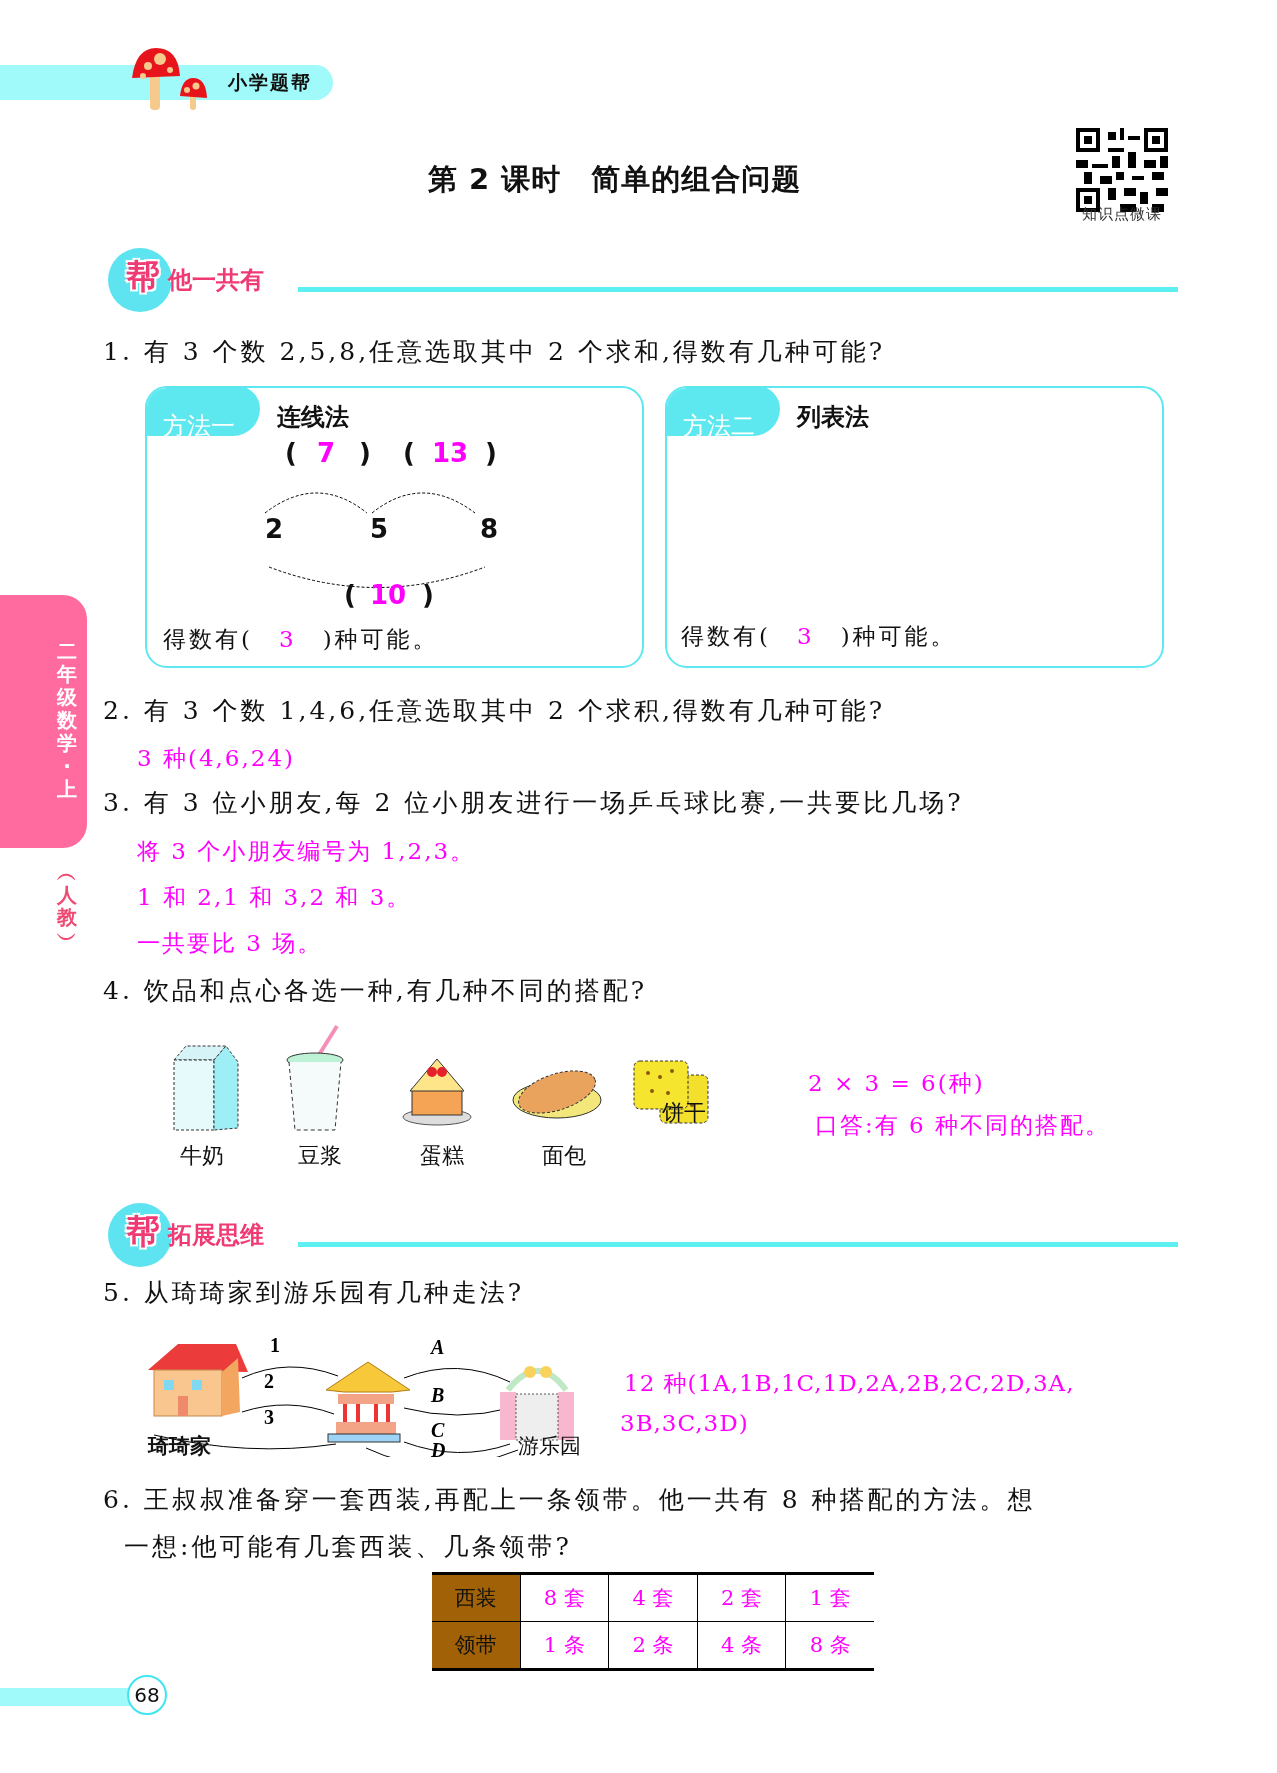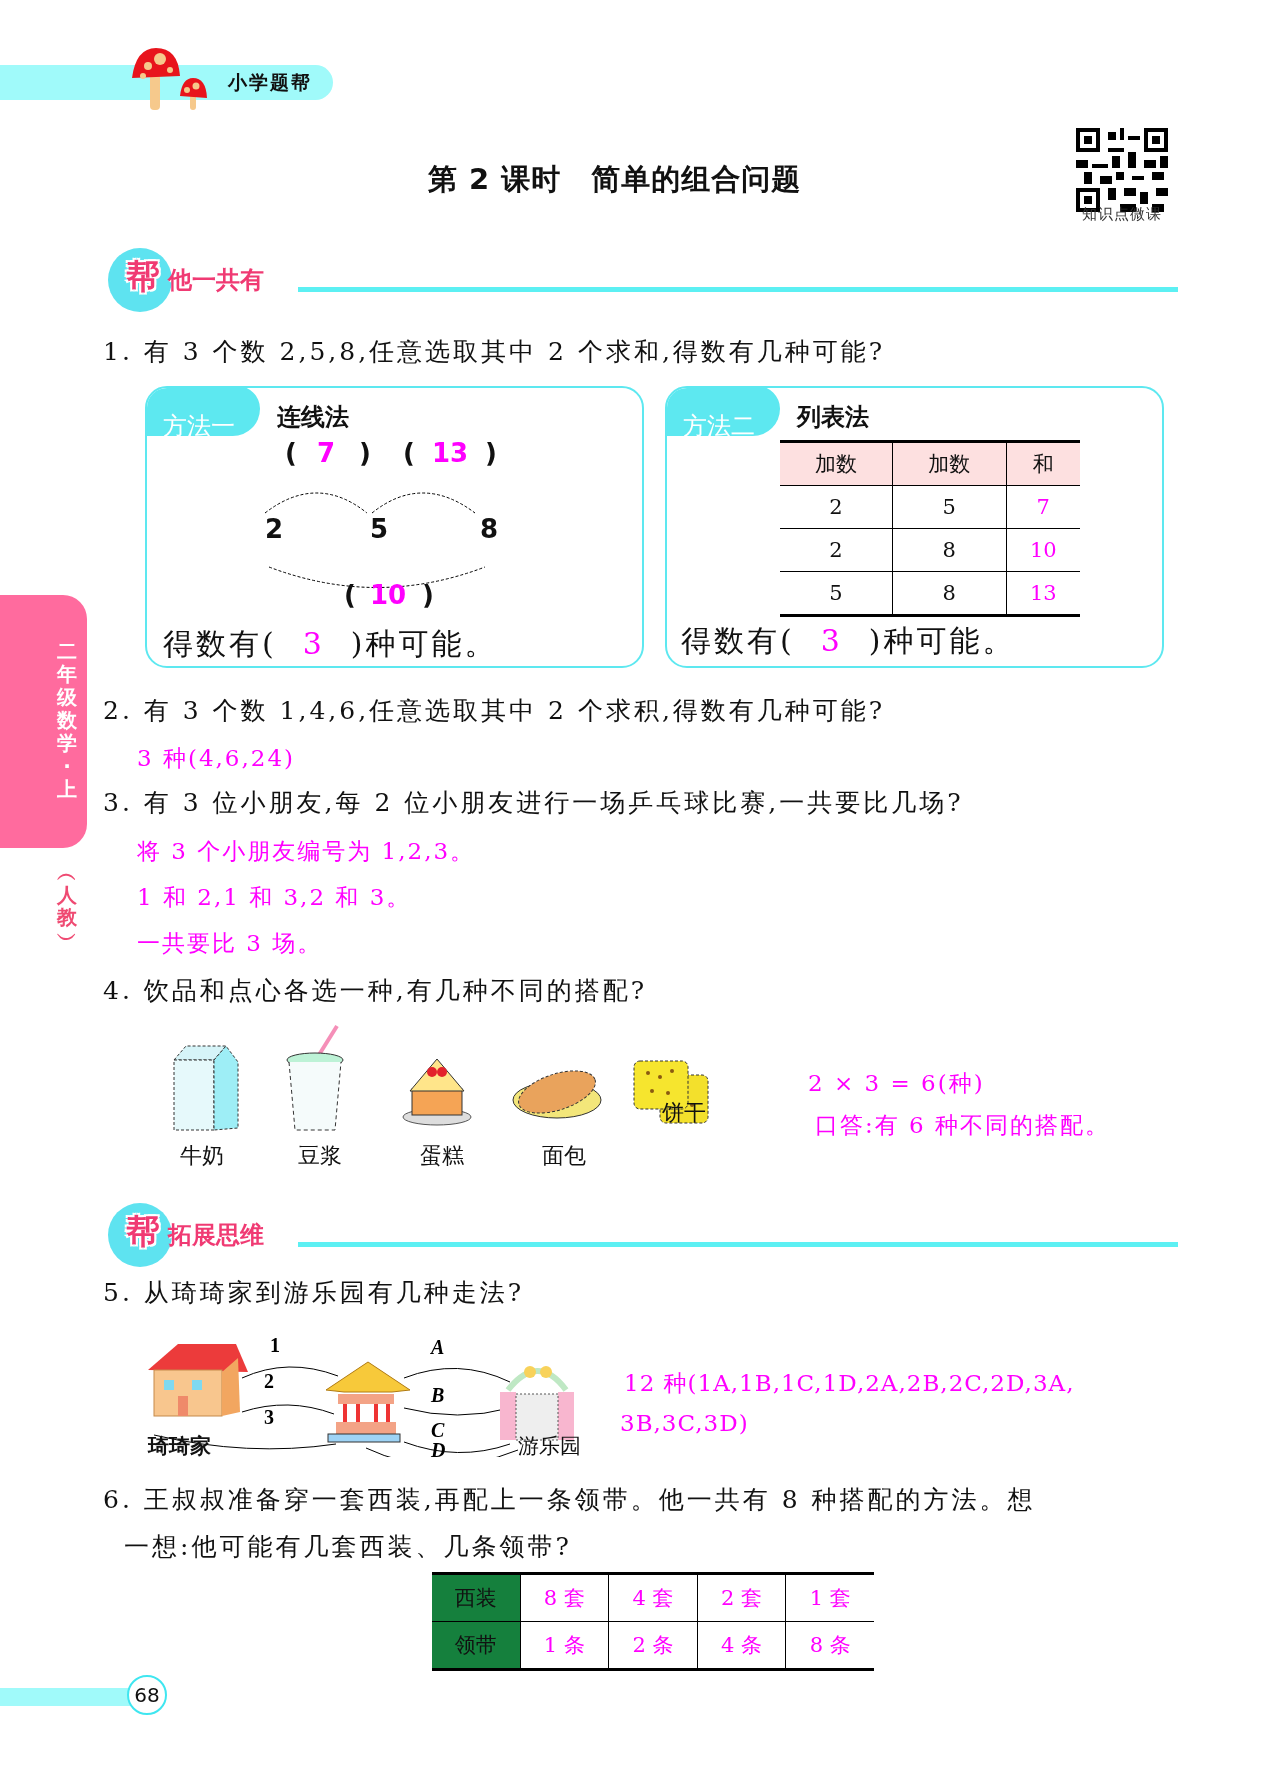--- a/index.html
+++ b/index.html
@@ -19,31 +19,31 @@
   .sec .label{position:absolute;left:60px;top:16px;font-family:"DejaVu Sans",sans-serif;font-weight:bold;font-size:24px;color:#f03a73;text-shadow:1px 1px 0 #fff;}
   .sec .line{position:absolute;left:190px;top:39px;height:5px;background:#5cf0f3;}
   .q{font-size:25px;letter-spacing:3px;white-space:nowrap;}
   .ans{font-size:23px;letter-spacing:2px;white-space:nowrap;color:#ff00ff;}
   
   .mbox{border:2px solid #5de8f0;border-radius:22px;background:#fff;overflow:hidden;}
   .mtag{position:absolute;left:-2px;top:-2px;width:115px;height:50px;background:#5de8f0;border-radius:20px 40px 48px 0;color:#fff;font-family:"DejaVu Sans",sans-serif;font-size:24px;padding:24px 0 0 18px;box-sizing:border-box;}
   .mname{position:absolute;font-family:"DejaVu Sans",sans-serif;font-weight:bold;font-size:24px;}
   .paren{position:absolute;font-family:"DejaVu Sans",sans-serif;font-weight:bold;font-size:26px;}
   .num-big{position:absolute;font-family:"DejaVu Sans",sans-serif;font-weight:bold;font-size:26px;}
-  .result-line{position:absolute;font-size:30px;letter-spacing:3px;white-space:nowrap;}
+  .result-line{position:absolute;font-size:23px;letter-spacing:3px;white-space:nowrap;}
   table.t{border-collapse:collapse;font-size:21px;}
   table.t td,table.t th{text-align:center;font-weight:normal;}
   .t1 th{background:#fde0e0;height:40px;border-left:1.5px solid #000;}
   .t1 th:first-child{border-left:none;}
   .t1 td{height:40px;border-top:1.5px solid #000;border-left:1.5px solid #000;}
   .t1 td:first-child{border-left:none;}
   .t1{border-top:3px solid #000;border-bottom:3px solid #000;}
   .t2{border-top:3px solid #000;border-bottom:3px solid #000;}
   .t2 td{height:44px;border-left:1.5px solid #000;width:84px;}
-  .t2 td:first-child{border-left:none;background:#15803d;width:84px;}
+  .t2 td:first-child{border-left:none;background:#a16207;width:84px;}
   .t2 tr+tr td{border-top:1.5px solid #000;}
   
   .side-tab{left:0;top:595px;width:87px;height:253px;background:#ff6b9e;border-radius:0 24px 24px 0;}
   .side-text{left:55px;top:640px;width:24px;color:#fff;font-family:"DejaVu Sans",sans-serif;font-weight:bold;font-size:20px;line-height:23px;text-align:center;}
   .side-sub{left:55px;top:862px;width:24px;color:#ef4a72;font-family:"DejaVu Sans",sans-serif;font-weight:bold;font-size:20px;line-height:22px;text-align:center;}
   .food-label{position:absolute;font-size:22px;}
   .page-strip{left:0;top:1688px;width:135px;height:18px;background:#a0fafa;}
   .page-num{left:127px;top:1675px;width:40px;height:40px;border:2px solid #3fe6f0;border-radius:50%;background:#fff;box-sizing:border-box;font-family:"DejaVu Sans",sans-serif;font-size:20px;text-align:center;line-height:36px;}
 </style>
 </head>
@@ -133,44 +133,20 @@
   <span class="num-big mag" style="left:223px;top:192px">10</span>
   <span class="paren" style="left:275px;top:192px">)</span>
   <div class="result-line" style="left:16px;top:236px">
     <span>得数有(</span><span class="mag" style="padding:0 26px">3</span><span>)种可能。</span>
   </div>
 </div>
 
 <div class="abs mbox" style="left:665px;top:386px;width:495px;height:278px">
   <div class="mtag">方法二</div>
   <div class="mname" style="left:130px;top:13px">列表法</div>
-  <table class="t t1" style="position:absolute;left:113px;top:52px;width:300px">
-    <tbody>
-        <tr>
-      <th>加数</th>
-      <th>加数</th>
-      <th>和</th>
-    </tr>
-    <tr>
-          <td>2</td>
-          <td>5</td>
-          <td class="mag">7</td>
-        </tr>
-    <tr>
-          <td>2</td>
-          <td>8</td>
-          <td class="mag">10</td>
-        </tr>
-    <tr>
-          <td>5</td>
-          <td>8</td>
-          <td class="mag">13</td>
-        </tr>
-  </tbody>
-    </table>
   <div class="result-line" style="left:14px;top:233px">
     <span>得数有(</span><span class="mag" style="padding:0 26px">3</span><span>)种可能。</span>
   </div>
 </div>
 
 <div class="abs side-tab"></div>
 <div class="abs side-text">
   <div>二</div>
     <div>年</div>
     <div>级</div>

